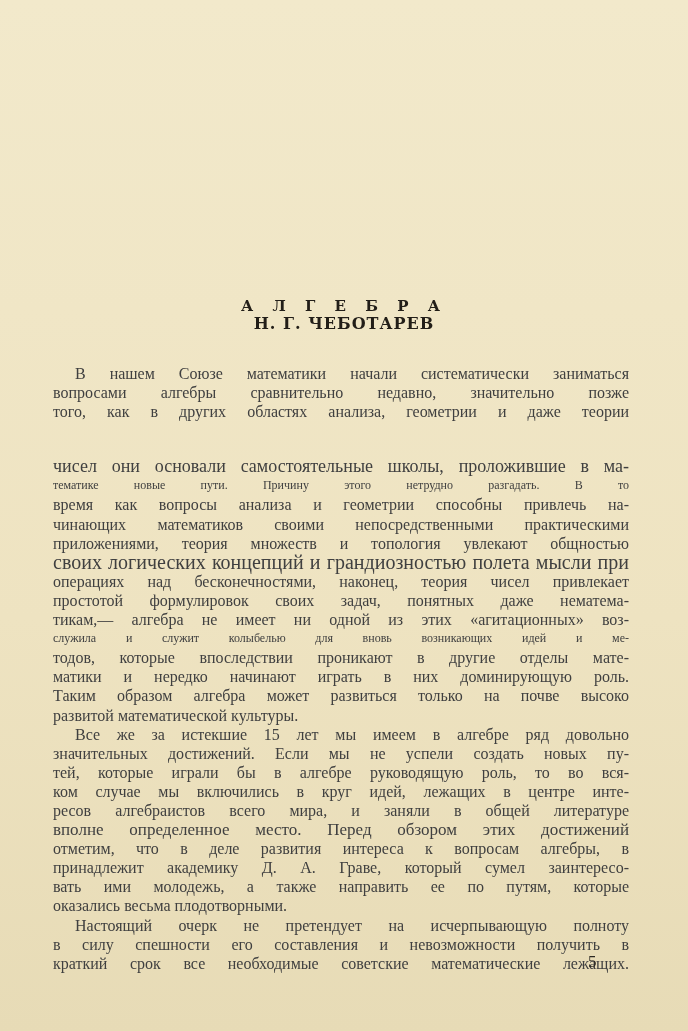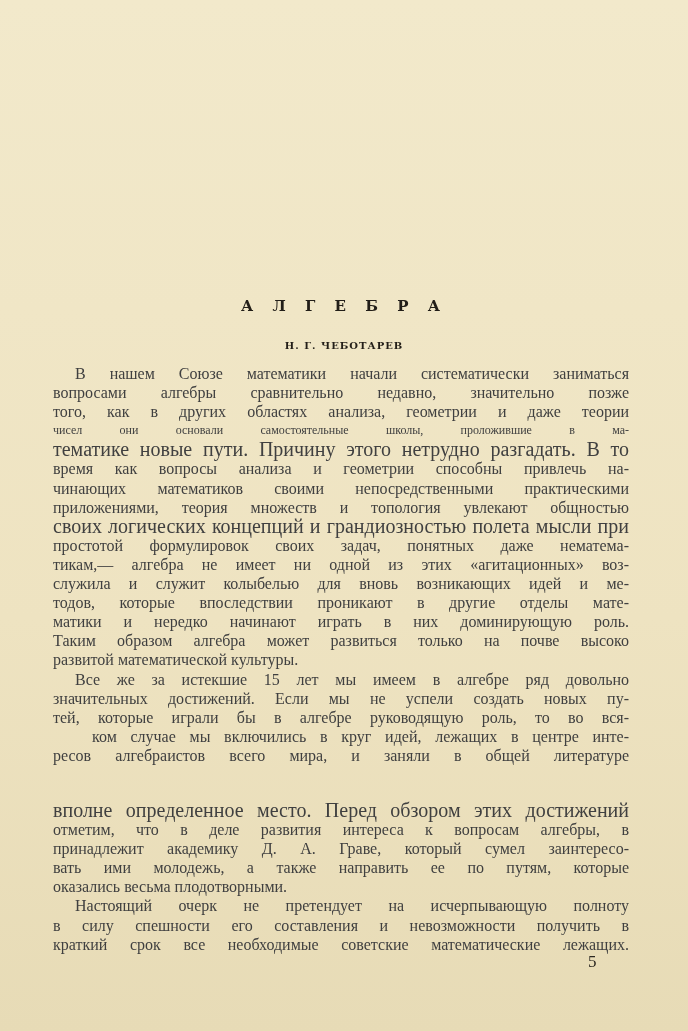--- a/index.html
+++ b/index.html
@@ -30,27 +30,27 @@
       width: 688px;
       text-align: center;
       font-family: "DejaVu Serif", serif;
       font-weight: bold;
       font-size: 15px;
       letter-spacing: 7px;
       color: #221e18;
     }
     .author {
       position: absolute;
-      top: 340px;
+      top: 314px;
       left: 0;
       width: 688px;
       text-align: center;
       font-family: "DejaVu Serif", serif;
       font-weight: bold;
-      font-size: 10px;
+      font-size: 16px;
       letter-spacing: 1px;
       color: #221e18;
     }
     .body-text {
       position: absolute;
       top: 364px;
       left: 53px;
       width: 576px;
     }
     .line {
@@ -85,42 +85,43 @@
 <div class="page">
   <div class="title">А Л Г Е Б Р А</div>
   <div class="author">Н. Г. ЧЕБОТАРЕВ</div>
 
   <div class="body-text">
 
     <div>
       <span class="line indent" style="font-size: 16px;">В нашем Союзе математики начали систематически заниматься</span>
       <span class="line" style="font-size: 16px;">вопросами алгебры сравнительно недавно, значительно позже</span>
       <span class="line" style="font-size: 16px;">того, как в других областях анализа, геометрии и даже теории</span>
-      <span class="line" style="font-size: 12px;">чисел они основали самостоятельные школы, проложившие в ма-</span>
-      <span class="line" style="font-size: 20px;">тематике новые пути. Причину этого нетрудно разгадать. В то</span>
+      <span class="line" style="font-size: 18px; margin-top: 36px;">чисел они основали самостоятельные школы, проложившие в ма-</span>
+      <span class="line" style="font-size: 12px;">тематике новые пути. Причину этого нетрудно разгадать. В то</span>
       <span class="line" style="font-size: 16px;">время как вопросы анализа и геометрии способны привлечь на-</span>
       <span class="line" style="font-size: 16px;">чинающих математиков своими непосредственными практическими</span>
       <span class="line" style="font-size: 16px;">приложениями, теория множеств и топология увлекают общностью</span>
       <span class="line" style="font-size: 20px;">своих логических концепций и грандиозностью полета мысли при</span>
+      <span class="line" style="font-size: 16px;">операциях над бесконечностями, наконец, теория чисел привлекает</span>
       <span class="line" style="font-size: 16px;">простотой формулировок своих задач, понятных даже нематема-</span>
       <span class="line" style="font-size: 16px;">тикам,— алгебра не имеет ни одной из этих «агитационных» воз-</span>
-      <span class="line" style="font-size: 16px;">служила и служит колыбелью для вновь возникающих идей и ме-</span>
+      <span class="line" style="font-size: 12px;">служила и служит колыбелью для вновь возникающих идей и ме-</span>
       <span class="line" style="font-size: 16px;">тодов, которые впоследствии проникают в другие отделы мате-</span>
       <span class="line" style="font-size: 16px;">матики и нередко начинают играть в них доминирующую роль.</span>
       <span class="line" style="font-size: 16px;">Таким образом алгебра может развиться только на почве высоко</span>
       <span class="line last" style="font-size: 16px;">развитой математической культуры.</span>
     </div>
 
     <div>
       <span class="line indent" style="font-size: 16px;">Все же за истекшие 15 лет мы имеем в алгебре ряд довольно</span>
       <span class="line" style="font-size: 16px;">значительных достижений. Если мы не успели создать новых пу-</span>
       <span class="line" style="font-size: 16px;">тей, которые играли бы в алгебре руководящую роль, то во вся-</span>
-      <span class="line" style="font-size: 16px; margin-left: 39px;">ком случае мы включились в круг идей, лежащих в центре инте-</span>
+      <span class="line" style="font-size: 16px;">ком случае мы включились в круг идей, лежащих в центре инте-</span>
       <span class="line" style="font-size: 16px;">ресов алгебраистов всего мира, и заняли в общей литературе</span>
-      <span class="line" style="font-size: 20px; margin-top: 36px;">вполне определенное место. Перед обзором этих достижений</span>
+      <span class="line" style="font-size: 17px;">вполне определенное место. Перед обзором этих достижений</span>
       <span class="line" style="font-size: 16px;">отметим, что в деле развития интереса к вопросам алгебры, в</span>
       <span class="line" style="font-size: 16px;">принадлежит академику Д. А. Граве, который сумел заинтересо-</span>
       <span class="line" style="font-size: 16px;">вать ими молодежь, а также направить ее по путям, которые</span>
       <span class="line last" style="font-size: 16px;">оказались весьма плодотворными.</span>
     </div>
 
     <div>
       <span class="line indent" style="font-size: 16px;">Настоящий очерк не претендует на исчерпывающую полноту</span>
       <span class="line" style="font-size: 16px;">в силу спешности его составления и невозможности получить в</span>
       <span class="line" style="font-size: 16px;">краткий срок все необходимые советские математические лежащих.</span>

